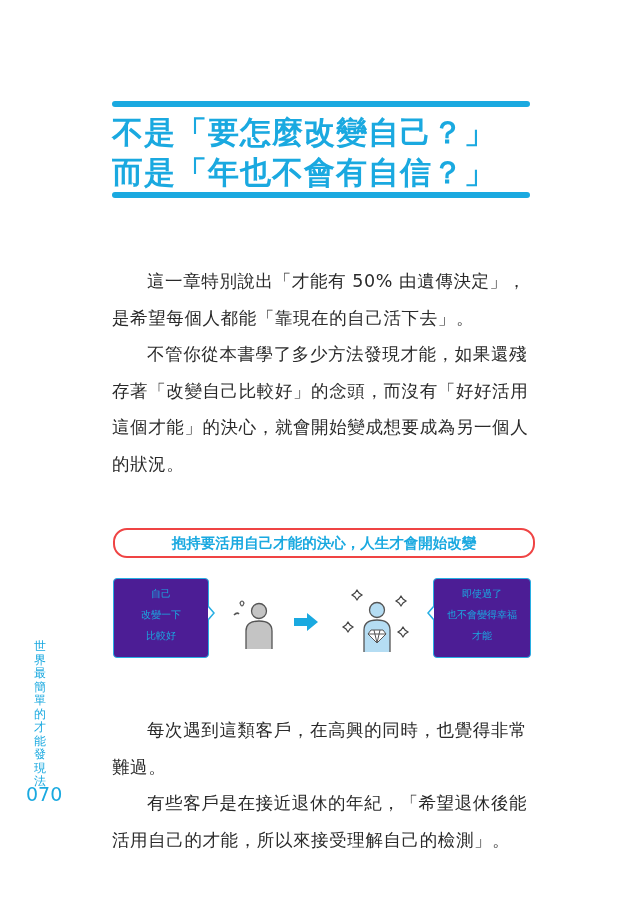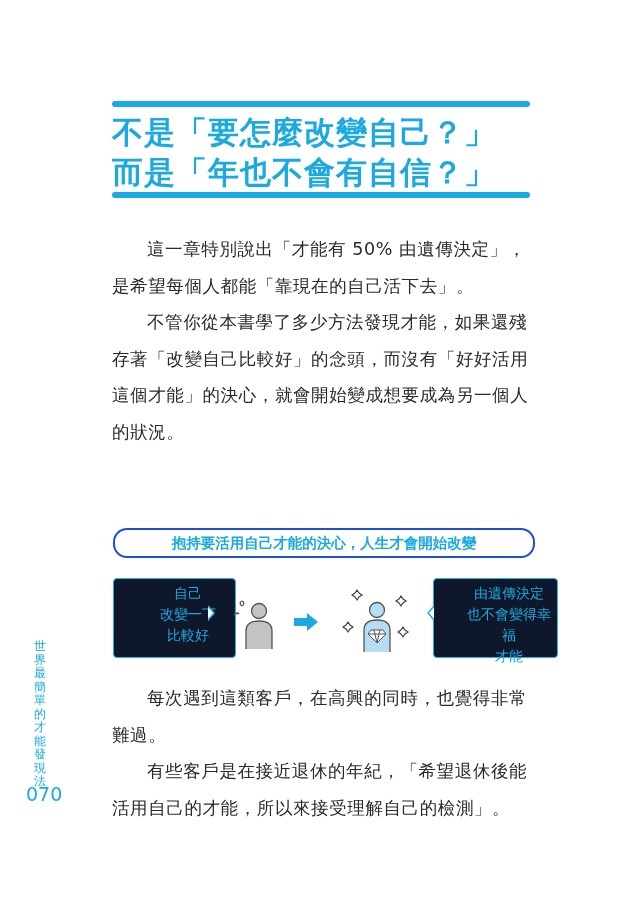--- a/index.html
+++ b/index.html
@@ -2,27 +2,27 @@
 <html><head>
 <meta charset="utf-8">
 <style>
   html, body { margin:0; padding:0; }
   body { width:640px; height:900px; background:#ffffff; position:relative; overflow:hidden;
          font-family:"DejaVu Sans", sans-serif; color:#2b2b2b; }
   .rule { position:absolute; left:112px; width:418px; height:6px; background:#1aa9e0; border-radius:3px; }
   .title { position:absolute; left:112px; width:418px; text-align:left; color:#1aa9e0;
            font-size:31px; font-weight:bold; letter-spacing:1px; line-height:42px; }
   .para { position:absolute; left:112px; width:420px; font-size:17.5px; line-height:36.5px;
-          letter-spacing:0.6px; color:#2a2a2a; }
+          letter-spacing:0.6px; color:#2a2a2a;margin-top:32px; }
   .para p { margin:0; text-indent:2em; }
-  .pill { position:absolute; left:113px; top:528px; width:418px; height:26px; border:2px solid #1d4ed8;
+  .pill { position:absolute; left:113px; top:528px; width:418px; height:26px; border:2px solid #ef4444;
           border-radius:14px; text-align:center; color:#1aa9e0; font-size:14.5px; font-weight:bold;
           line-height:26px; box-sizing:content-box; }
   .bubble { position:absolute; border:1.5px solid #27aee3; border-radius:4px; color:#1aa9e0;
-            font-size:14px; line-height:21px; text-align:center; background:#0f172a;padding-left:27px; }
+            font-size:10px; line-height:21px; text-align:center; background:#4c1d95; }
   .bubble .line { display:block; }
   .side { position:absolute; left:30px; top:640px; width:20px; color:#1aa9e0; font-size:12px;
           line-height:13.5px; text-align:center; }
   .side span { display:block; }
   .pageno { position:absolute; left:26px; top:783px; color:#1aa9e0; font-size:19px; }
 </style>
 </head>
 <body>
 
 <div class="rule" style="top:101px;"></div>
@@ -68,21 +68,21 @@
   <path d="M24 66 L24 44 q0 -10 13 -10 q13 0 13 10 L50 66" fill="#b5ddf3" stroke="#555" stroke-width="1.3"></path>
   <g stroke="#555" stroke-width="1" fill="#fff">
     <polygon points="31,44 43,44 46,48 37,57 28,48"></polygon>
     <line x1="28" y1="48" x2="46" y2="48"></line>
     <line x1="34" y1="44" x2="37" y2="57"></line>
     <line x1="40" y1="44" x2="37" y2="57"></line>
   </g>
 </svg>
 
 <div class="bubble" style="left:433px; top:578px; width:96px; height:74px; padding-top:4px;">
-  <span class="line">由遺傳決定</span>
+  <span class="line">即使過了</span>
   <span class="line">也不會變得幸福</span>
   <span class="line">才能</span>
 </div>
 <svg style="position:absolute;left:426px;top:605px;" width="8" height="16" viewBox="0 0 8 16">
   <polyline points="8,1 2,8 8,15" fill="#fff" stroke="#27aee3" stroke-width="1.5"></polyline>
 </svg>
 
 <div class="para" style="top:680px;">
   <p>每次遇到這類客戶，在高興的同時，也覺得非常難過。</p>
   <p>有些客戶是在接近退休的年紀，「希望退休後能活用自己的才能，所以來接受理解自己的檢測」。</p>

